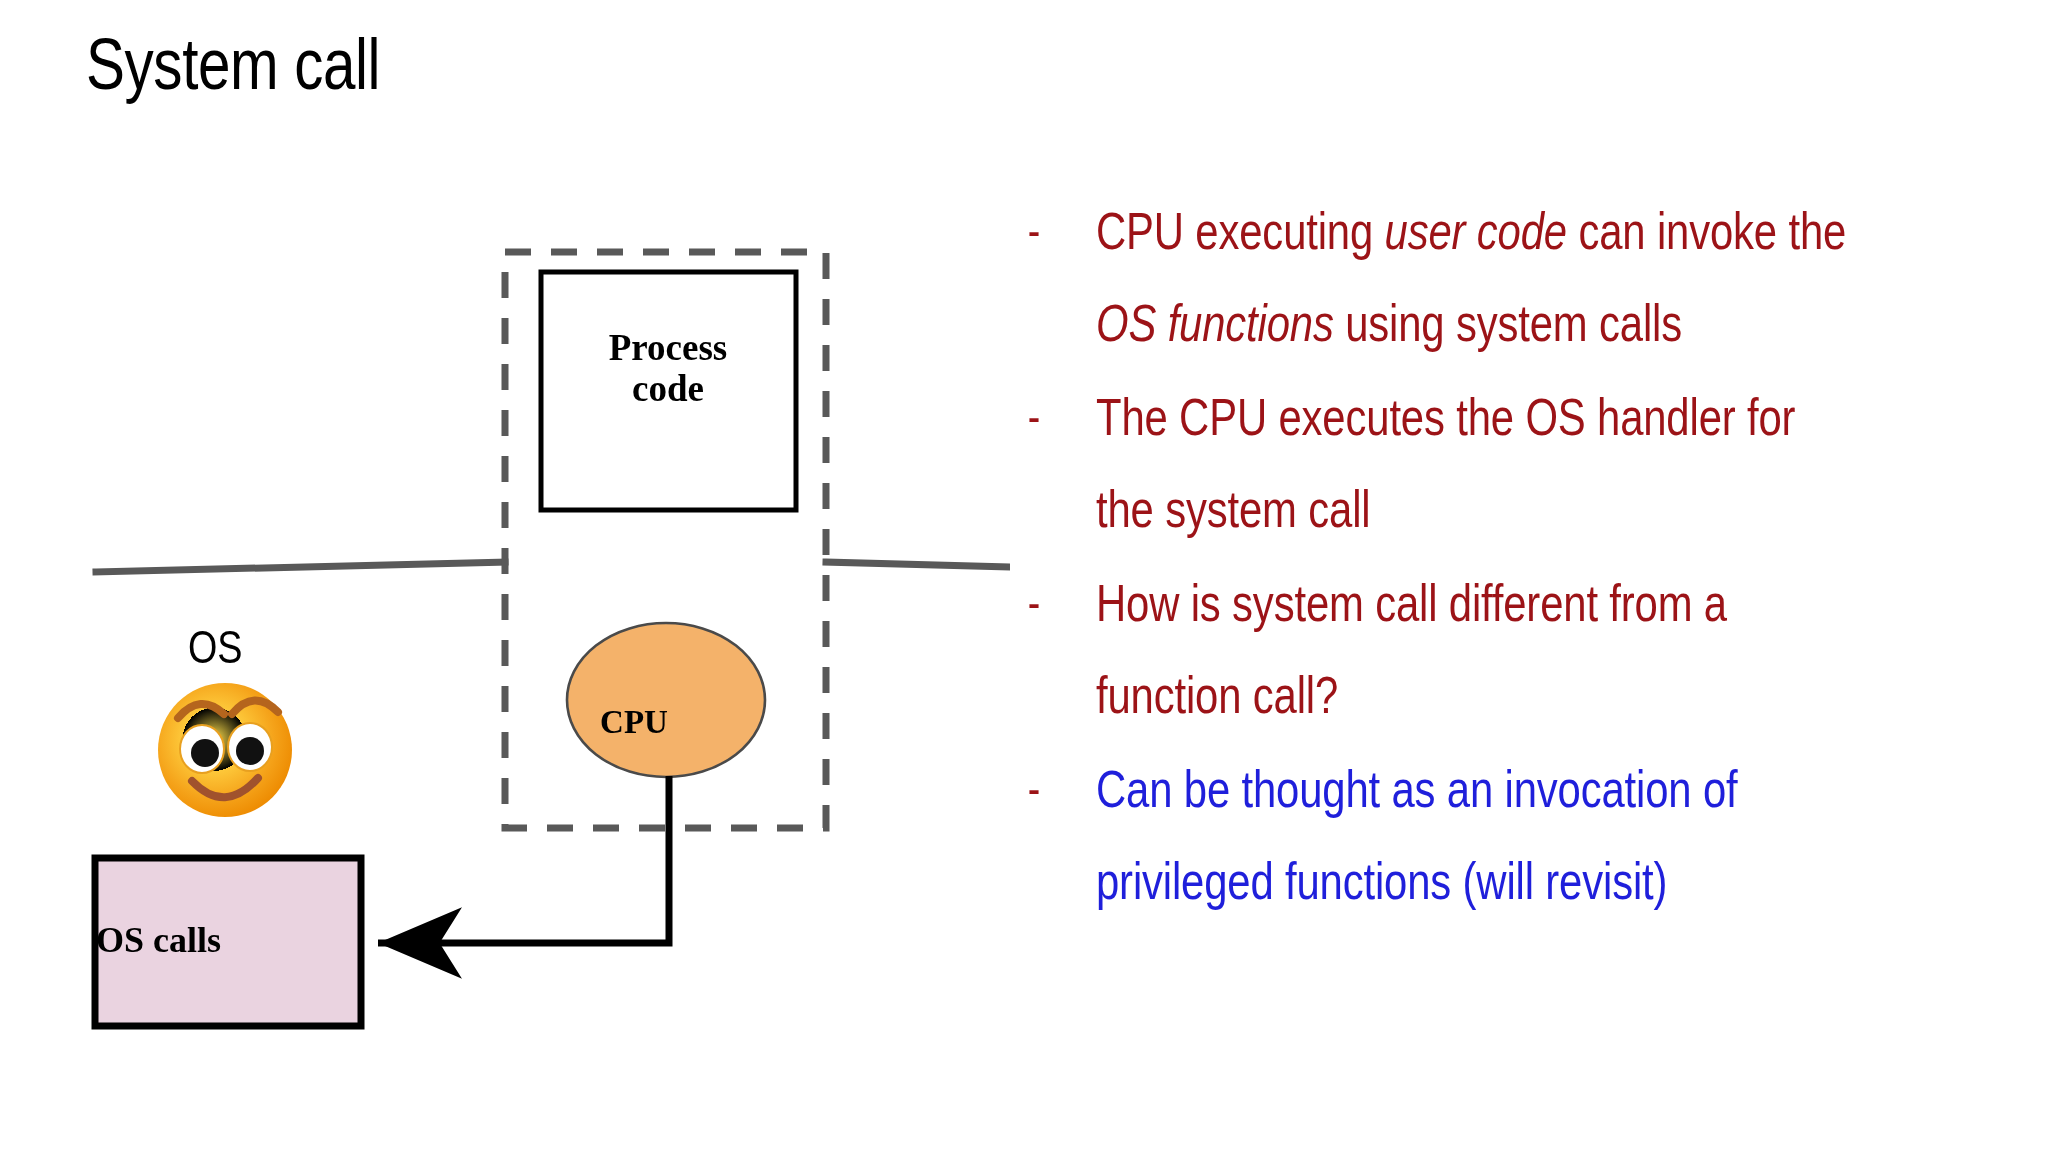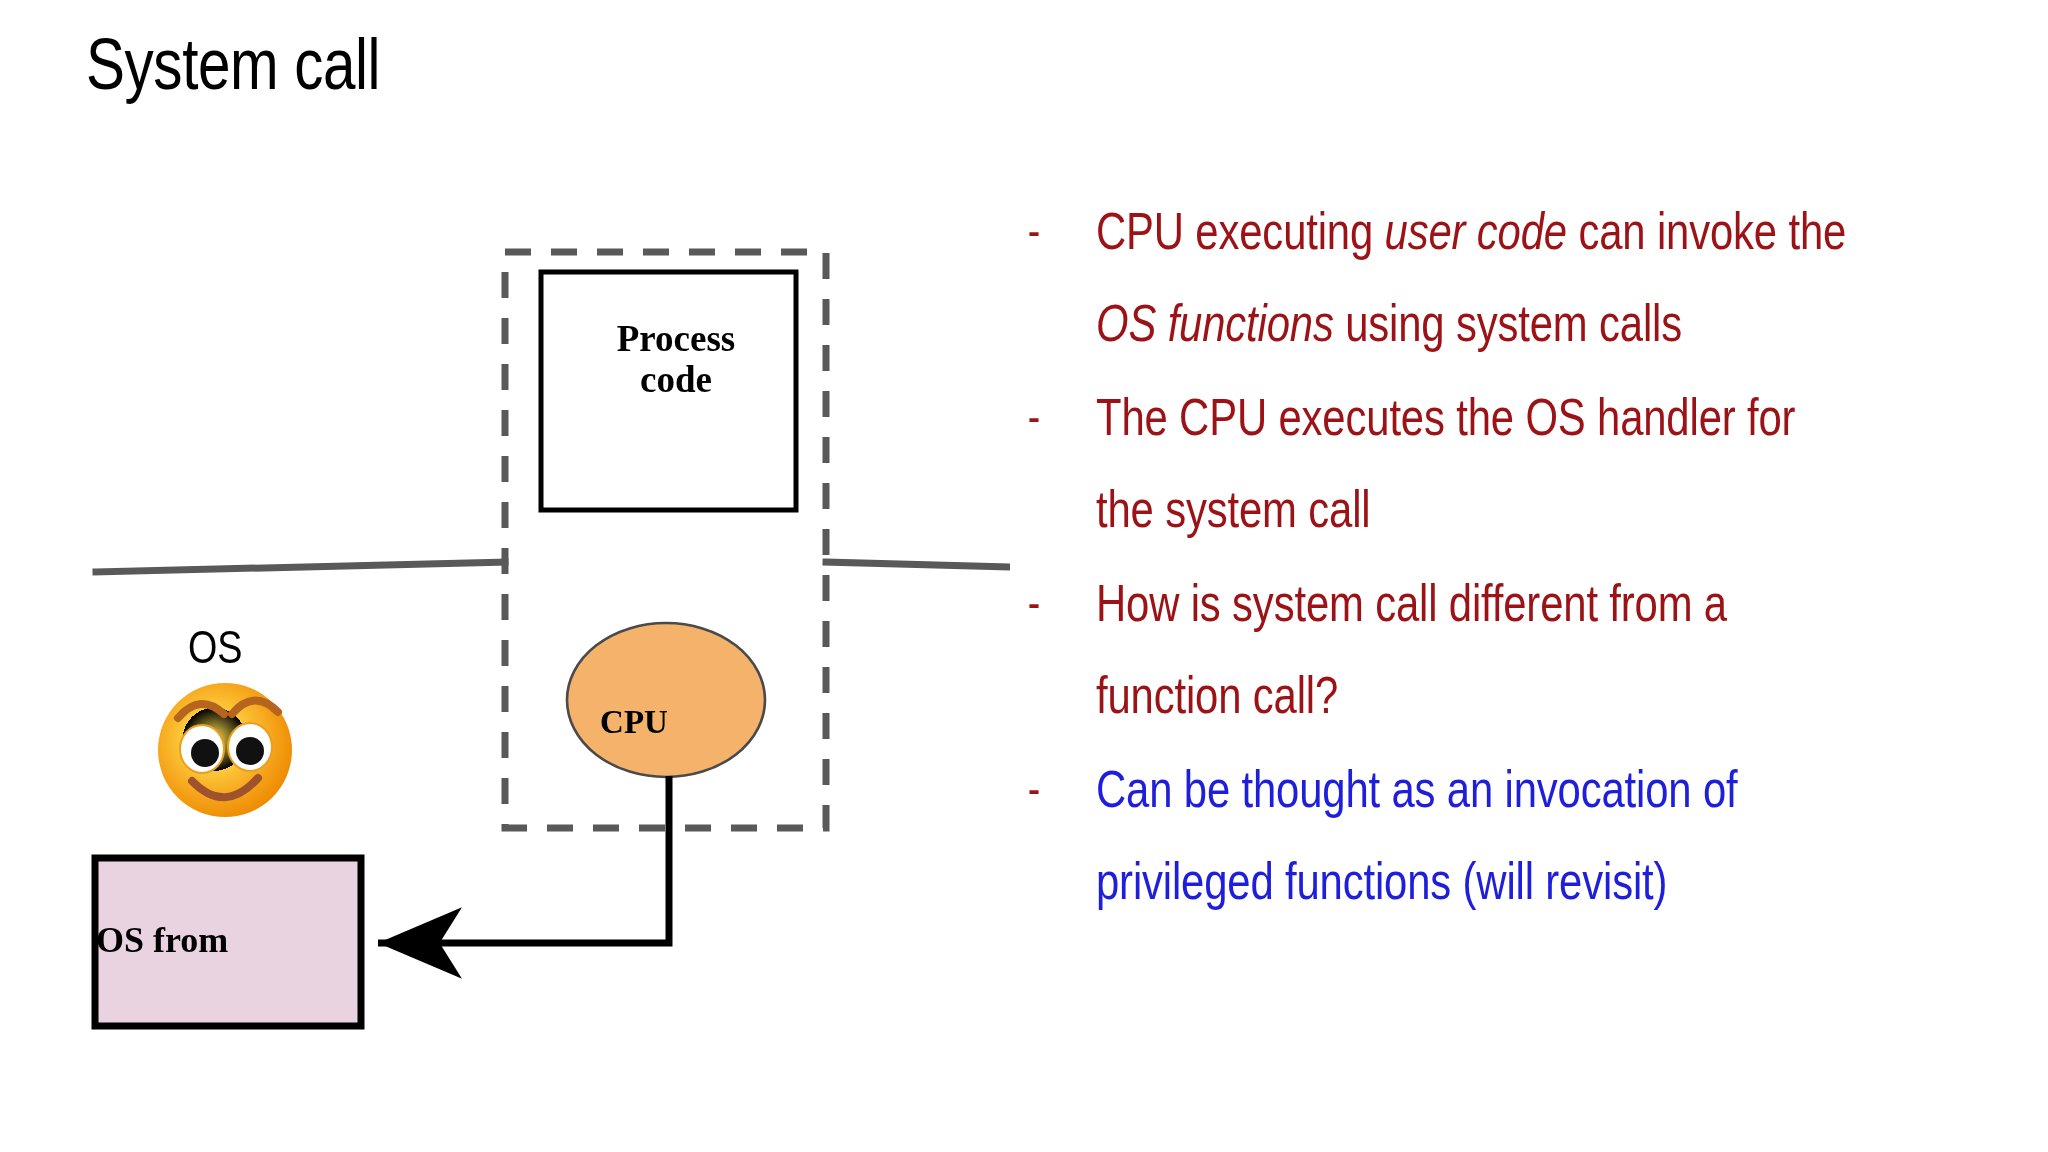--- a/index.html
+++ b/index.html
@@ -49,24 +49,23 @@
     position: absolute;
     font-family: "Liberation Serif", "DejaVu Serif", serif;
     font-weight: bold;
     color: #000000;
     text-align: center;
     line-height: 1.12;
     pointer-events: none;
   }
   #process-code-label {
     left: 540px;
-    top: 318px;
+    top: 327px;
     width: 256px;
     font-size: 37px;
-    padding-left: 8px;
   }
   #cpu-label {
     left: 560px;
     top: 678px;
     width: 148px;
     font-size: 33px;
     margin-top: 26px;
   }
   #os-code-label {
     left: 96px;
@@ -175,21 +174,21 @@
       <circle cx="205" cy="753" r="14" fill="#111111"></circle>
       <circle cx="250" cy="751" r="14" fill="#111111"></circle>
       <path d="M 192,781 q 33,34 66,-3" fill="none" stroke="#a0522d" stroke-width="8" stroke-linecap="round"></path>
     </g>
   </svg>
 
   <div class="shape-label" id="process-code-label">Process<br>code</div>
 
   <div class="shape-label" id="cpu-label">CPU</div>
 
-  <div class="shape-label" id="os-code-label">OS from</div>
+  <div class="shape-label" id="os-code-label">OS calls</div>
 
   <div id="os-face-label">OS</div>
 </div>
 
 <div id="bullets">
     <div class="bullet-row">
       <div class="bullet-dash">-</div>
       <div class="bullet-text red"><span>CPU executing </span><i>user code</i><span> can invoke the </span><i>OS functions</i><span> using system calls</span></div>
     </div>
     <div class="bullet-row">

